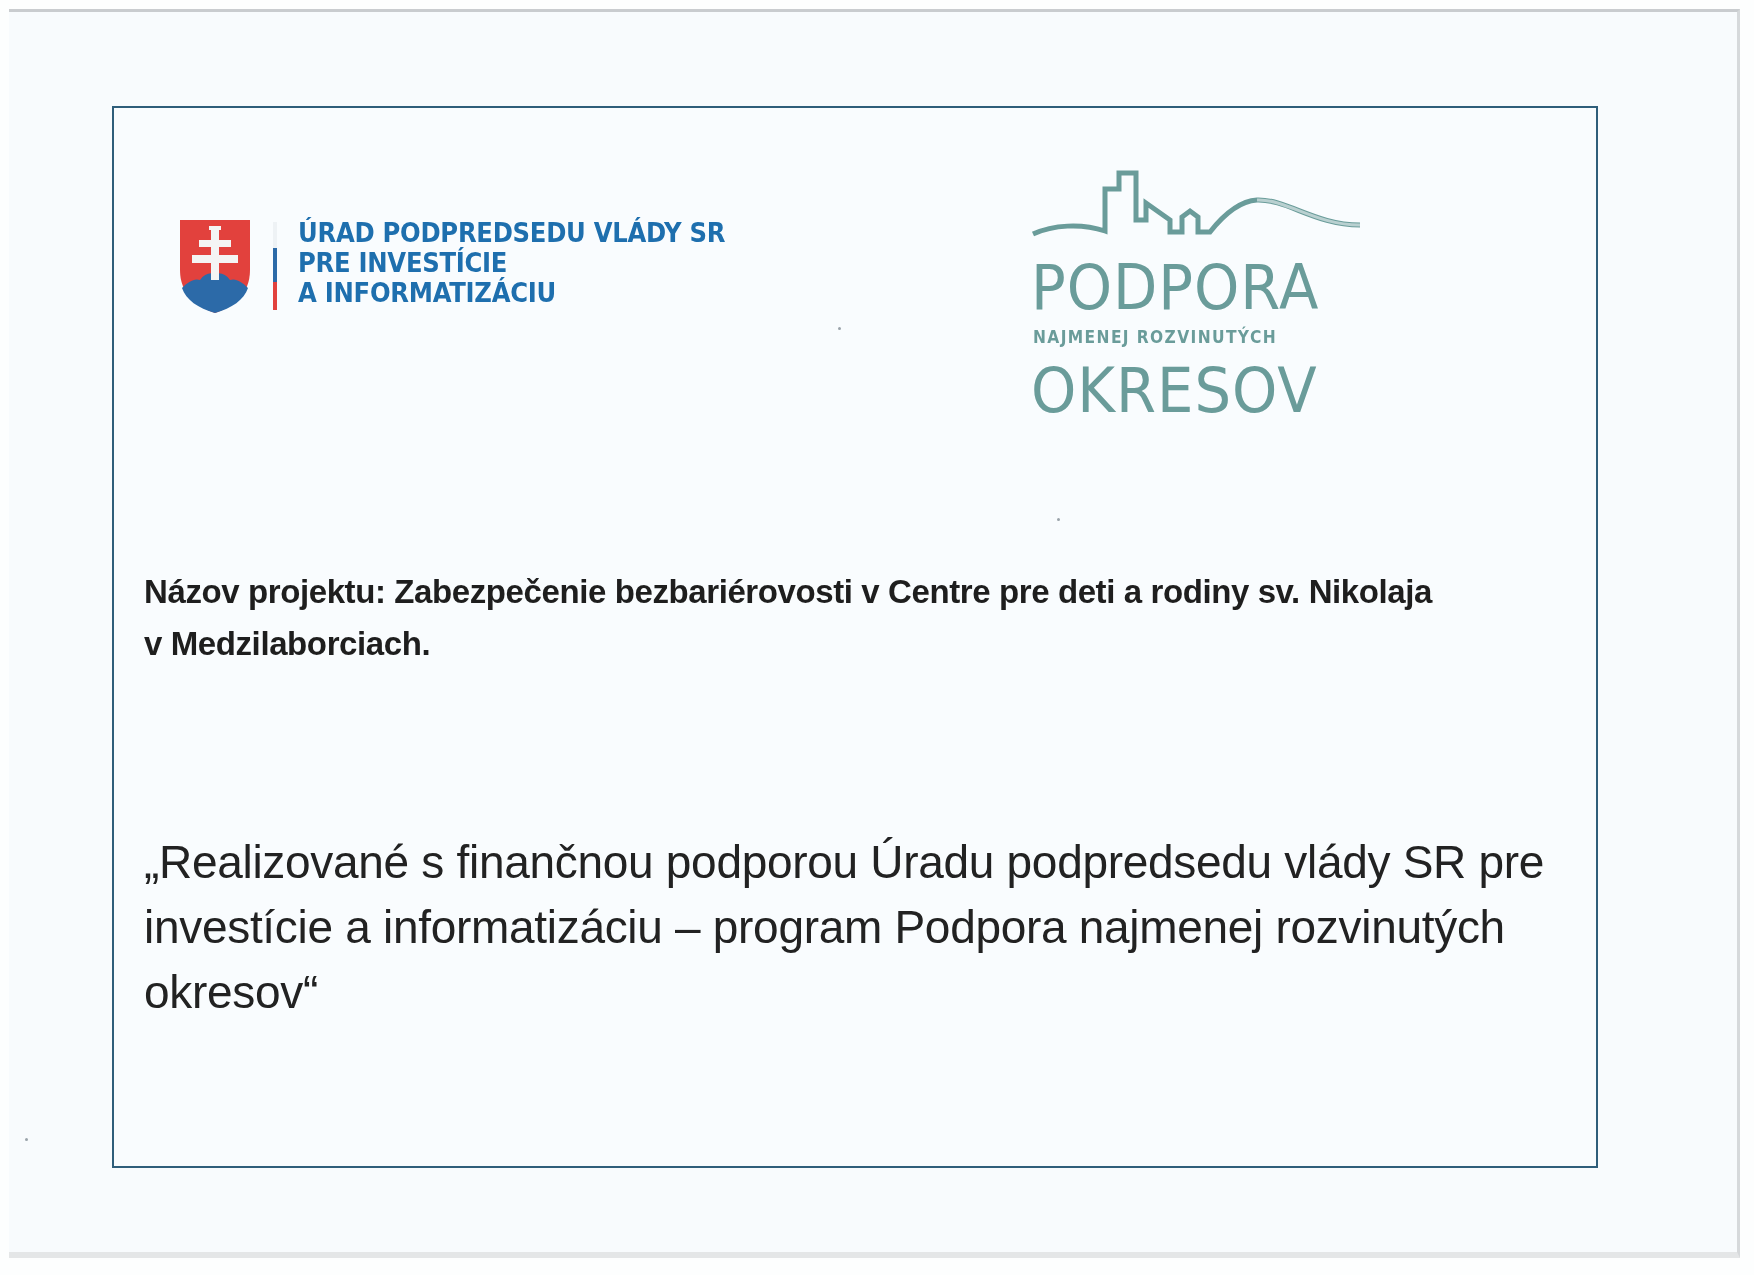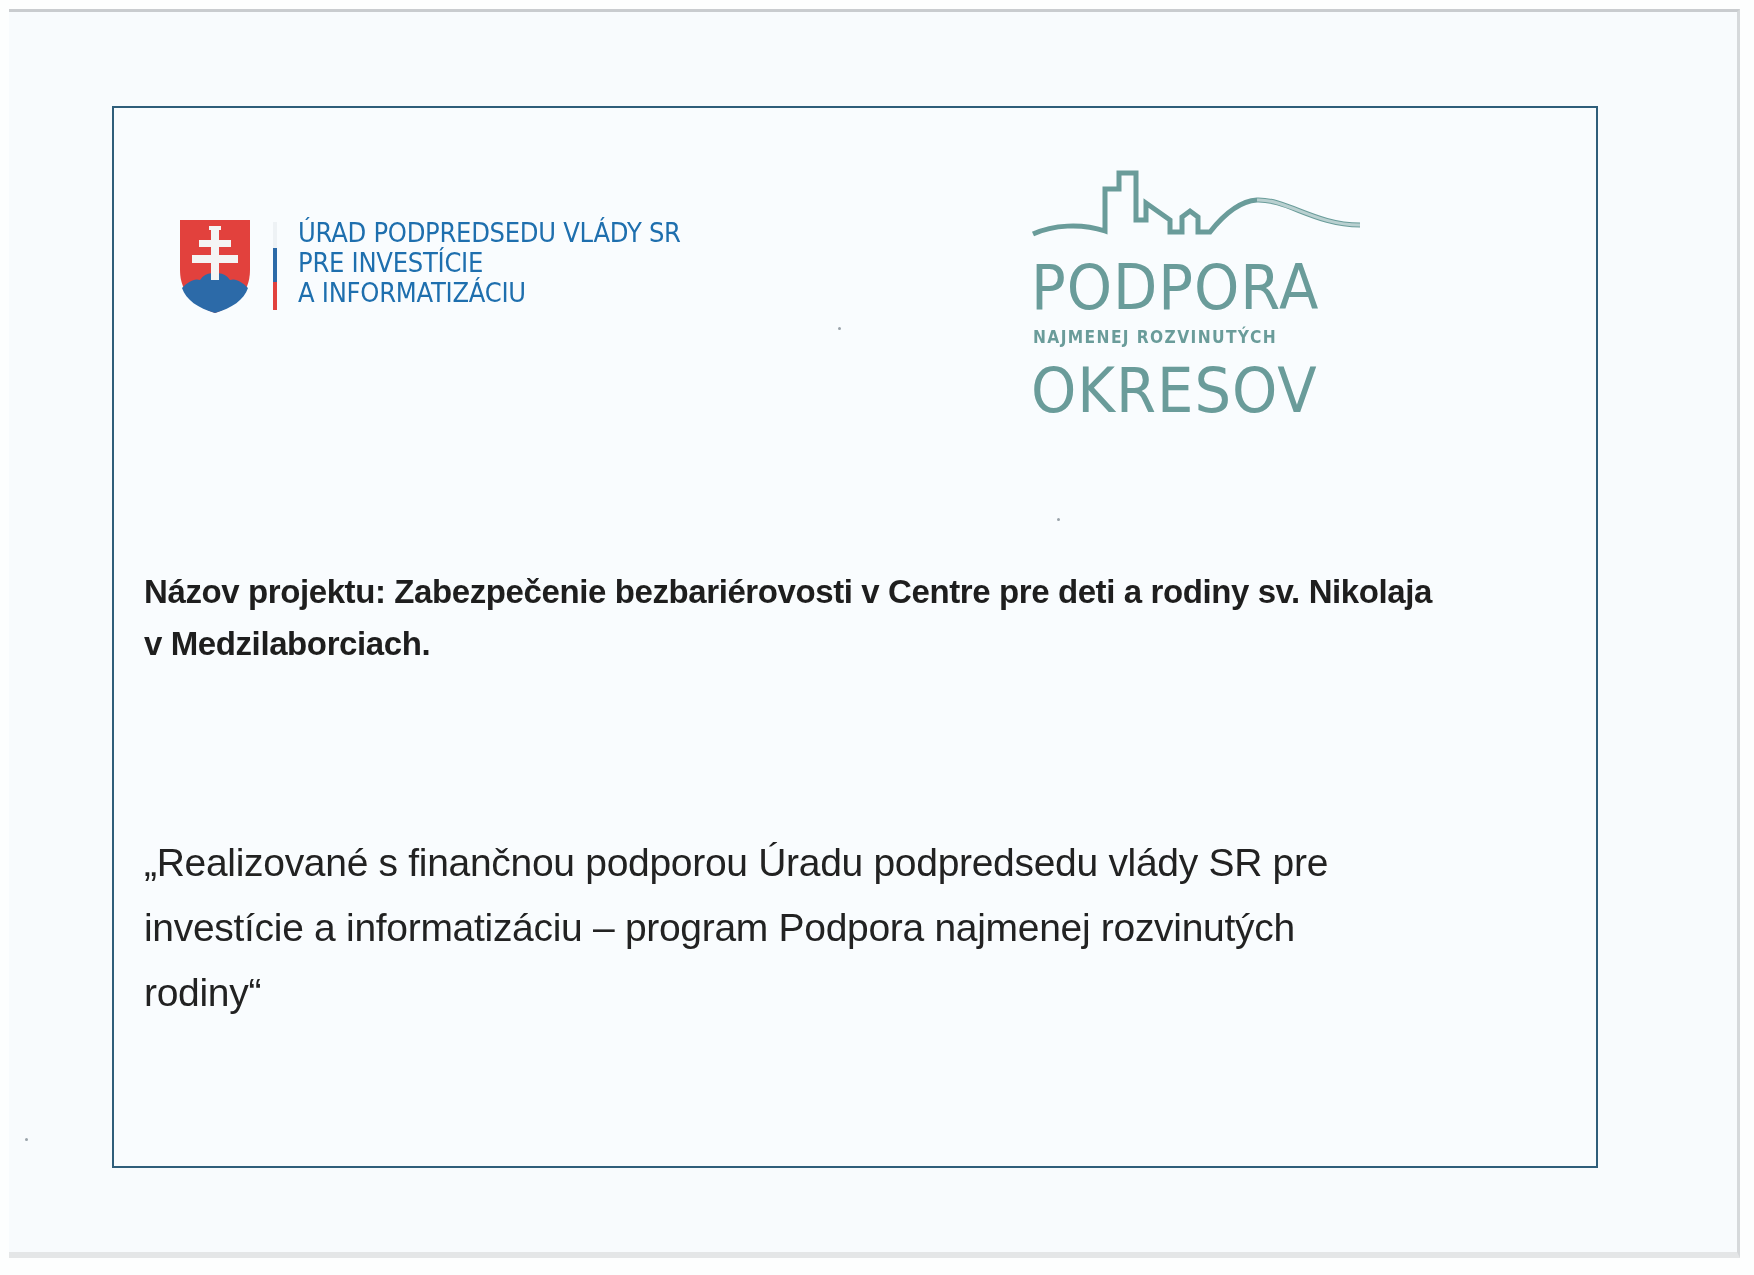--- a/index.html
+++ b/index.html
@@ -15,21 +15,21 @@
     border-top: 3px solid #c9cccf;
     border-right: 3px solid #d6d9db;
     border-bottom: 6px solid #e4e6e7;
   }
   .frame {
     position: absolute; left: 112px; top: 106px; width: 1482px; height: 1058px;
     border: 2px solid #2f5e7a;
     background: #f9fcfe;
   }
   
-  .gov-logo { position: absolute; left: 178px; top: 218px; width: 600px; height: 100px; }
+  .gov-logo { position: absolute; left: 178px; top: 218px; width: 600px; height: 100px; font-weight: bold; }
   .shield { position: absolute; left: 0; top: 0; width: 74px; height: 96px; }
   .tricolor { position: absolute; left: 95px; top: 4px; width: 4px; height: 88px; }
   .tricolor .w { height: 26px; background: #eef2f5; }
   .tricolor .b { height: 34px; background: #2c6aa8; }
   .tricolor .r { height: 28px; background: #e2413d; }
   .gov-text {
     position: absolute; left: 120px; top: 0px;
     color: #1e6fae; font-size: 27px; line-height: 30px; letter-spacing: -0.3px;
     font-family: "DejaVu Sans", sans-serif;
     transform: scaleX(0.9); transform-origin: left top;
@@ -54,21 +54,21 @@
     transform: scaleX(0.86); transform-origin: left top;
   }
   
   .project-title {
     position: absolute; left: 127px; top: 566px; width: 1470px;
     font-size: 33px; line-height: 52px; font-weight: bold; color: #1e1e1e;
     letter-spacing: -0.4px;
   }
   .funding {
     position: absolute; left: 127px; top: 830px; width: 1460px;
-    font-size: 39px; line-height: 65px; color: #222;
+    font-size: 46px; line-height: 65px; color: #222;
     letter-spacing: -0.3px;
   }
   .funding div, .project-title div { white-space: nowrap; margin-left: 17px; }
   .speck { position: absolute; width: 3px; height: 3px; border-radius: 50%; background: #9aa3aa; }
 </style>
 </head>
 <body>
 
 <div class="page"></div>
 <div class="frame"></div>
@@ -105,18 +105,18 @@
 </div>
 
 <div class="project-title">
   <div>Názov projektu: Zabezpečenie bezbariérovosti v Centre pre deti a rodiny sv. Nikolaja</div>
   <div>v Medzilaborciach.</div>
 </div>
 
 <div class="funding">
   <div>„Realizované s finančnou podporou Úradu podpredsedu vlády SR pre</div>
   <div>investície a informatizáciu – program Podpora najmenej rozvinutých</div>
-  <div>rodiny“</div>
+  <div>okresov“</div>
 </div>
 
 <div class="speck" style="left:838px;top:327px;"></div>
 <div class="speck" style="left:1057px;top:518px;"></div>
 <div class="speck" style="left:25px;top:1138px;"></div>
 
 </body></html>

